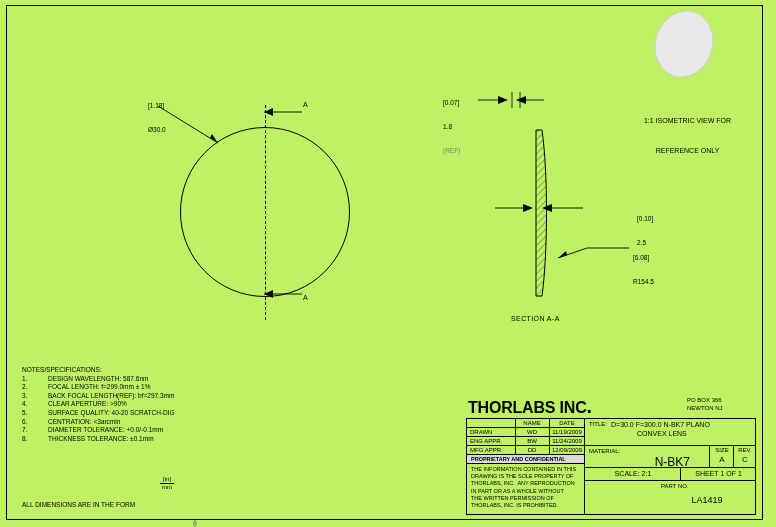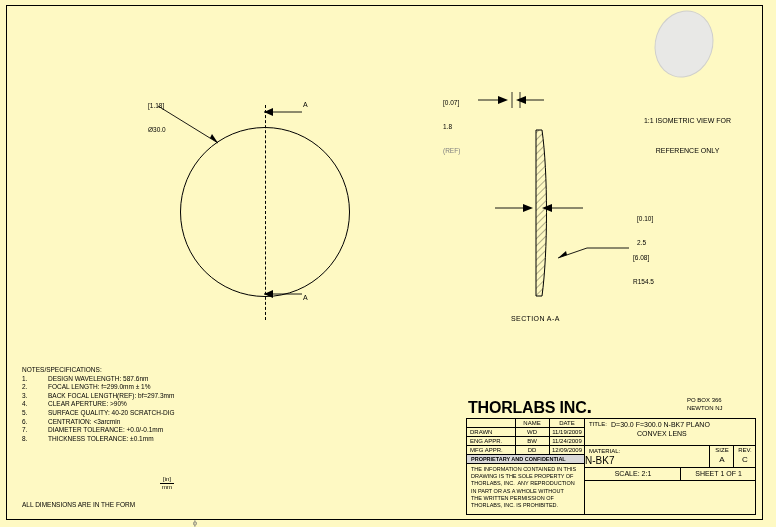--- a/index.html
+++ b/index.html
@@ -11,21 +11,21 @@
     width: 776px;
     height: 527px;
     font-family: "Liberation Sans", sans-serif;
     color: #000;
     overflow: hidden;
   }
   #sheet {
     position: relative;
     width: 776px;
     height: 527px;
-    background: #fef9c3;
+    background: #bef264;
   }
   .frame {
     position: absolute;
     left: 6px;
     top: 5px;
     width: 757px;
     height: 515px;
     border: 1px solid #000;
     box-sizing: border-box;
   }
@@ -306,34 +306,38 @@
     </div>
 
     <div class="cell bb" style="left:118px; top:0; width:171px; height:27px;">
       <div class="abs" style="left:4px; top:2px; font-size:6px;">TITLE:</div>
       <div class="abs" style="left:26px; top:2px; font-size:7px;">D=30.0 F=300.0 N-BK7 PLANO</div>
       <div class="abs" style="left:52px; top:11px; font-size:7px;">CONVEX LENS</div>
     </div>
 
     <div class="cell bb br" style="left:118px; top:27px; width:125px; height:22px;">
       <div class="abs" style="left:4px; top:2px; font-size:6px;">MATERIAL:</div>
-      <div class="abs" style="left:0; top:9px; width:105px; text-align:left; font-size:10px;">N-BK7</div>
+      <div class="abs" style="left:0; top:9px; width:105px; text-align:right; font-size:12px;">N-BK7</div>
     </div>
     <div class="cell bb br" style="left:243px; top:27px; width:24px; height:22px;">
       <div class="abs" style="left:0; top:1px; width:24px; text-align:center; font-size:6px;">SIZE</div>
       <div class="abs" style="left:0; top:9px; width:24px; text-align:center; font-size:8px;">A</div>
     </div>
     <div class="cell bb" style="left:267px; top:27px; width:22px; height:22px;">
       <div class="abs" style="left:0; top:1px; width:22px; text-align:center; font-size:6px;">REV.</div>
       <div class="abs" style="left:0; top:9px; width:22px; text-align:center; font-size:8px;">C</div>
     </div>
 
     <div class="cell bb br" style="left:118px; top:49px; width:96px; height:13px;">
       <div class="abs" style="left:0; top:2px; width:96px; text-align:center; font-size:7px;">SCALE: 2:1</div>
     </div>
     <div class="cell bb" style="left:214px; top:49px; width:75px; height:13px;">
       <div class="abs" style="left:0; top:2px; width:75px; text-align:center; font-size:7px;">SHEET 1 OF 1</div>
     </div>
 
+    <div class="cell" style="left:191px; top:62px; width:98px; height:33px;">
+      <div class="abs" style="left:3px; top:2px; font-size:6px;">PART NO.</div>
+      <div class="abs" style="left:0; top:14px; width:98px; text-align:center; font-size:9px;">LA1419</div>
+    </div>
 
   </div>
 
 </div>
 
 </body></html>

